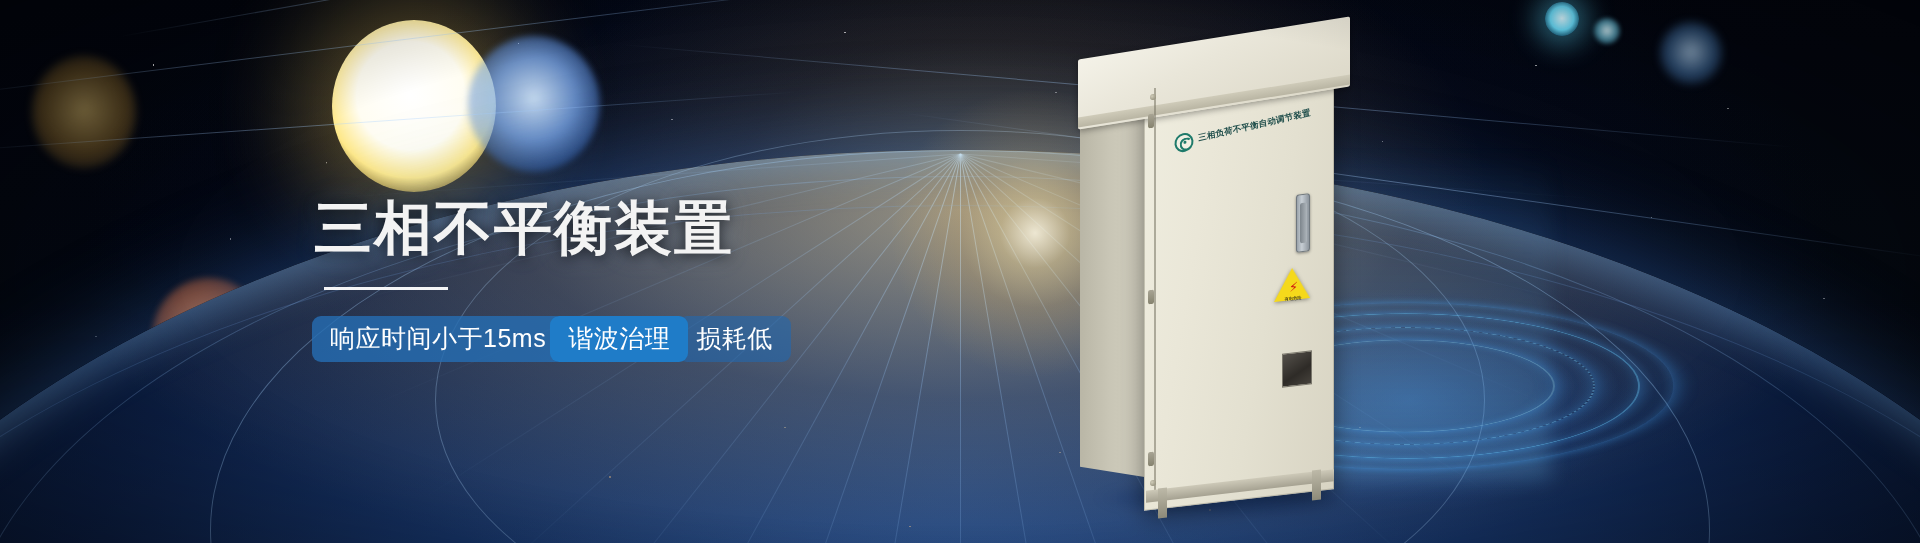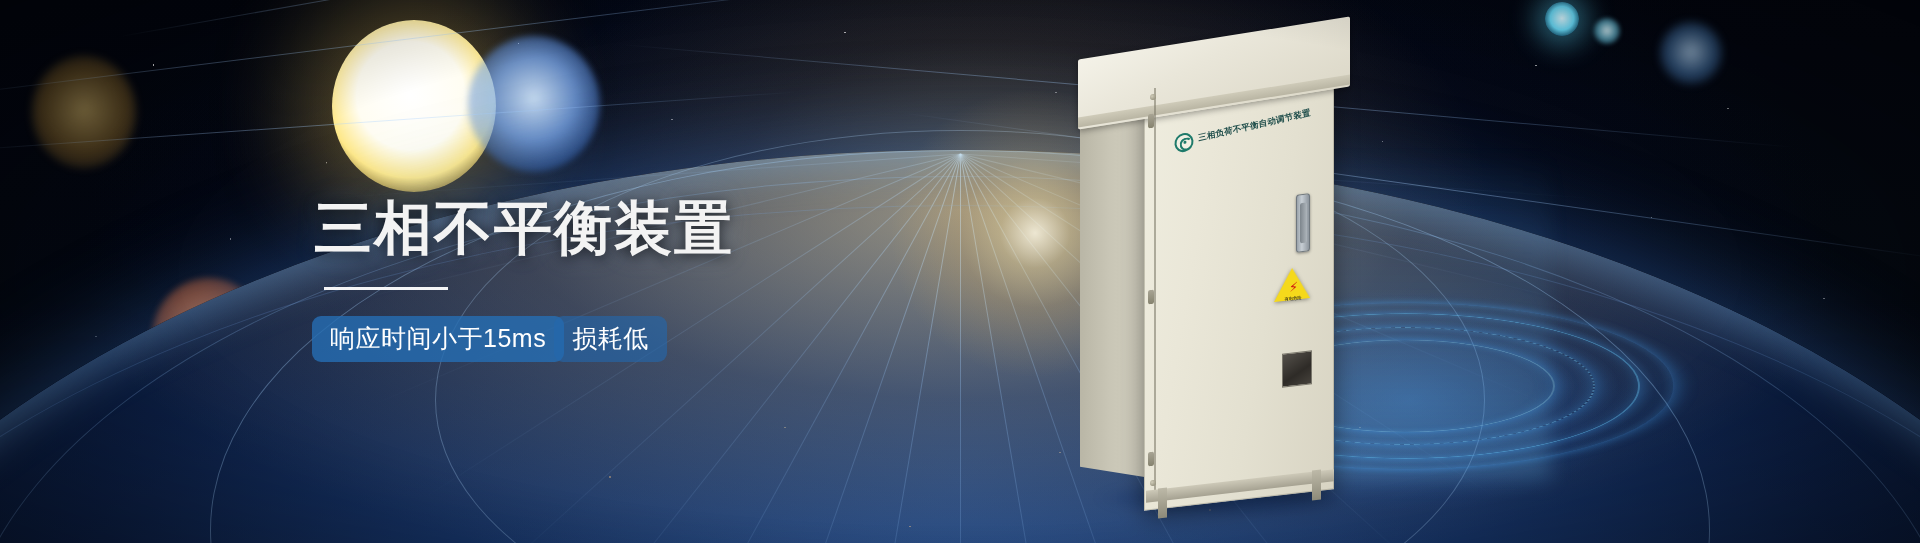--- a/index.html
+++ b/index.html
@@ -477,18 +477,19 @@
     <div class="cab-base"></div>
     <div class="cab-foot f1"></div>
     <div class="cab-foot f2"></div>
   </div>
 
   <div class="copy">
     <div class="headline">三相不平衡装置</div>
     <div class="rule"></div>
     <div class="tags">
       <span class="tag t1">响应时间小于15ms</span>
+      <span class="tag t2">谐波治理</span>
       <span class="tag t3">损耗低</span>
     </div>
   </div>
 
   <div class="vignette"></div>
 </div>
 
 </body></html>

